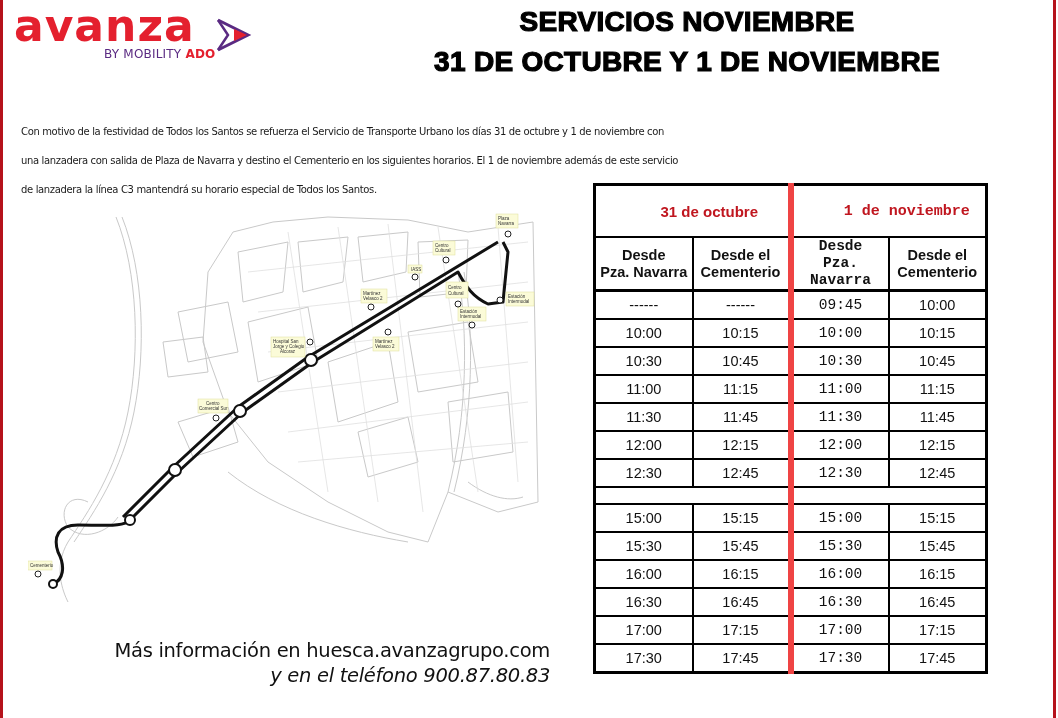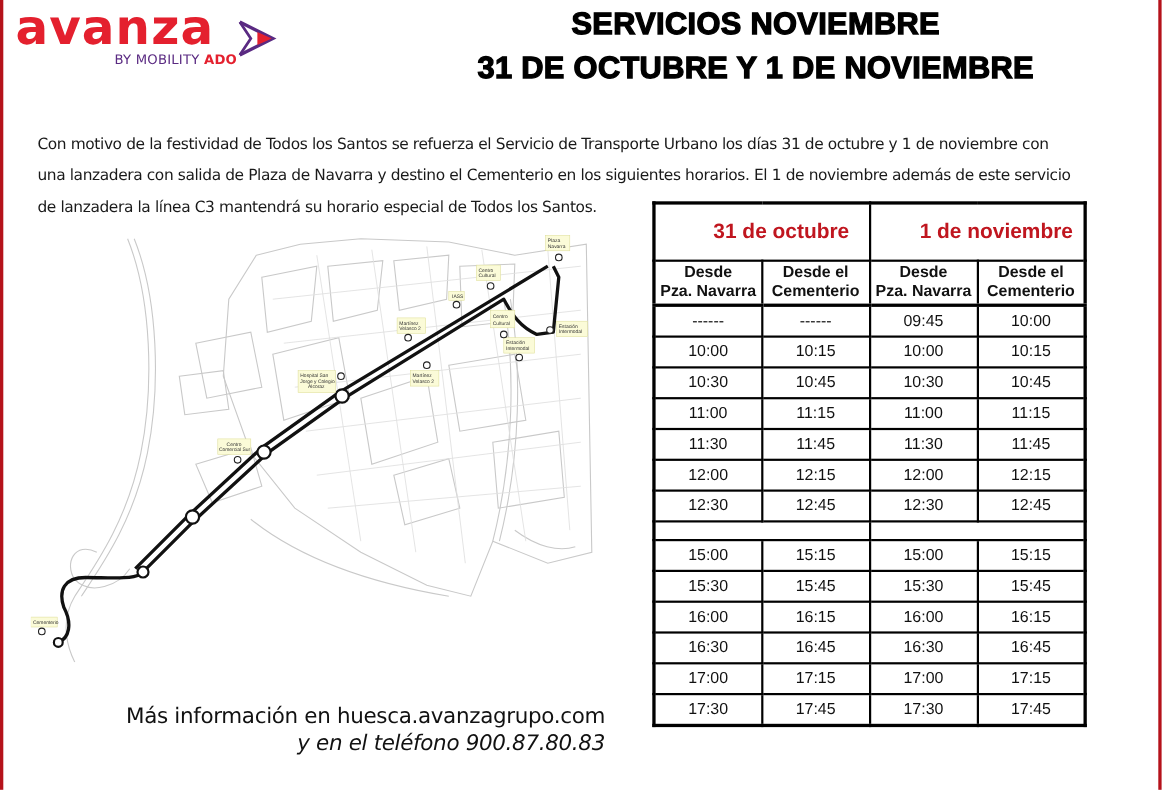--- a/index.html
+++ b/index.html
@@ -21,22 +21,22 @@
 
   .title {
     position: absolute; left: 370px; width: 634px; text-align: center;
     font-family: "Liberation Sans", sans-serif; font-weight: 900; color: #000;
     font-size: 28px; letter-spacing: 0.3px; -webkit-text-stroke: 1.2px #000;
   }
   .title.l1 { top: 6px; }
   .title.l2 { top: 46px; }
 
   .intro {
-    position: absolute; left: 34px; top: 117px; width: 995px;
-    font-family: "DejaVu Sans", sans-serif; font-size: 14px; line-height: 29px; color: #1a1a1a;
+    position: absolute; left: 21px; top: 117px; width: 995px;
+    font-family: "DejaVu Sans", sans-serif; font-size: 10px; line-height: 29px; color: #1a1a1a;
     letter-spacing: -0.35px;
   }
   .intro span { display: block; white-space: nowrap; }
 
   .map { position: absolute; left: 28px; top: 212px; width: 515px; height: 390px; }
 
   .footer {
     position: absolute; left: 40px; width: 510px; text-align: right;
     font-family: "DejaVu Sans", sans-serif; font-size: 19.5px; color: #111; letter-spacing: -0.3px;
   }
@@ -44,25 +44,25 @@
   .footer.f2 { top: 664px; font-style: italic; }
 
   table.sched {
     position: absolute; left: 593px; top: 183px; width: 395px;
     border-collapse: collapse; font-family: "Liberation Sans", sans-serif;
     border: 3px solid #000;
   }
   table.sched td, table.sched th {
     border: 2px solid #000; text-align: center; padding: 0; font-size: 14.5px; color: #111;
   }
-  table.sched .day th { height: 50px; color: #c0161f; font-weight: bold; font-size: 19px; padding-left: 35px; }
+  table.sched .day th { height: 50px; color: #c0161f; font-weight: bold; font-size: 15px; padding-left: 35px; }
   table.sched .hdr th { height: 38px; font-weight: bold; font-size: 14.5px; line-height: 17px; color: #111; }
   table.sched .row td { height: 26px; }
   table.sched .gap td { height: 15px; }
-  table.sched .thick-l { border-left: 2px solid #ef4444; }
+  table.sched .thick-l { border-left: 6px solid #ef4444; font-family: Liberation Mono, monospace; }
   table.sched tr.day th, table.sched tr.hdr th { border-bottom-width: 2px; }
   table.sched tr.hdr th { border-bottom: 3px solid #000; }
   table.sched col { width: 25%; }
 </style>
 </head>
 <body>
 
 <div class="edge-left"></div>
 <div class="edge-right"></div>
 

